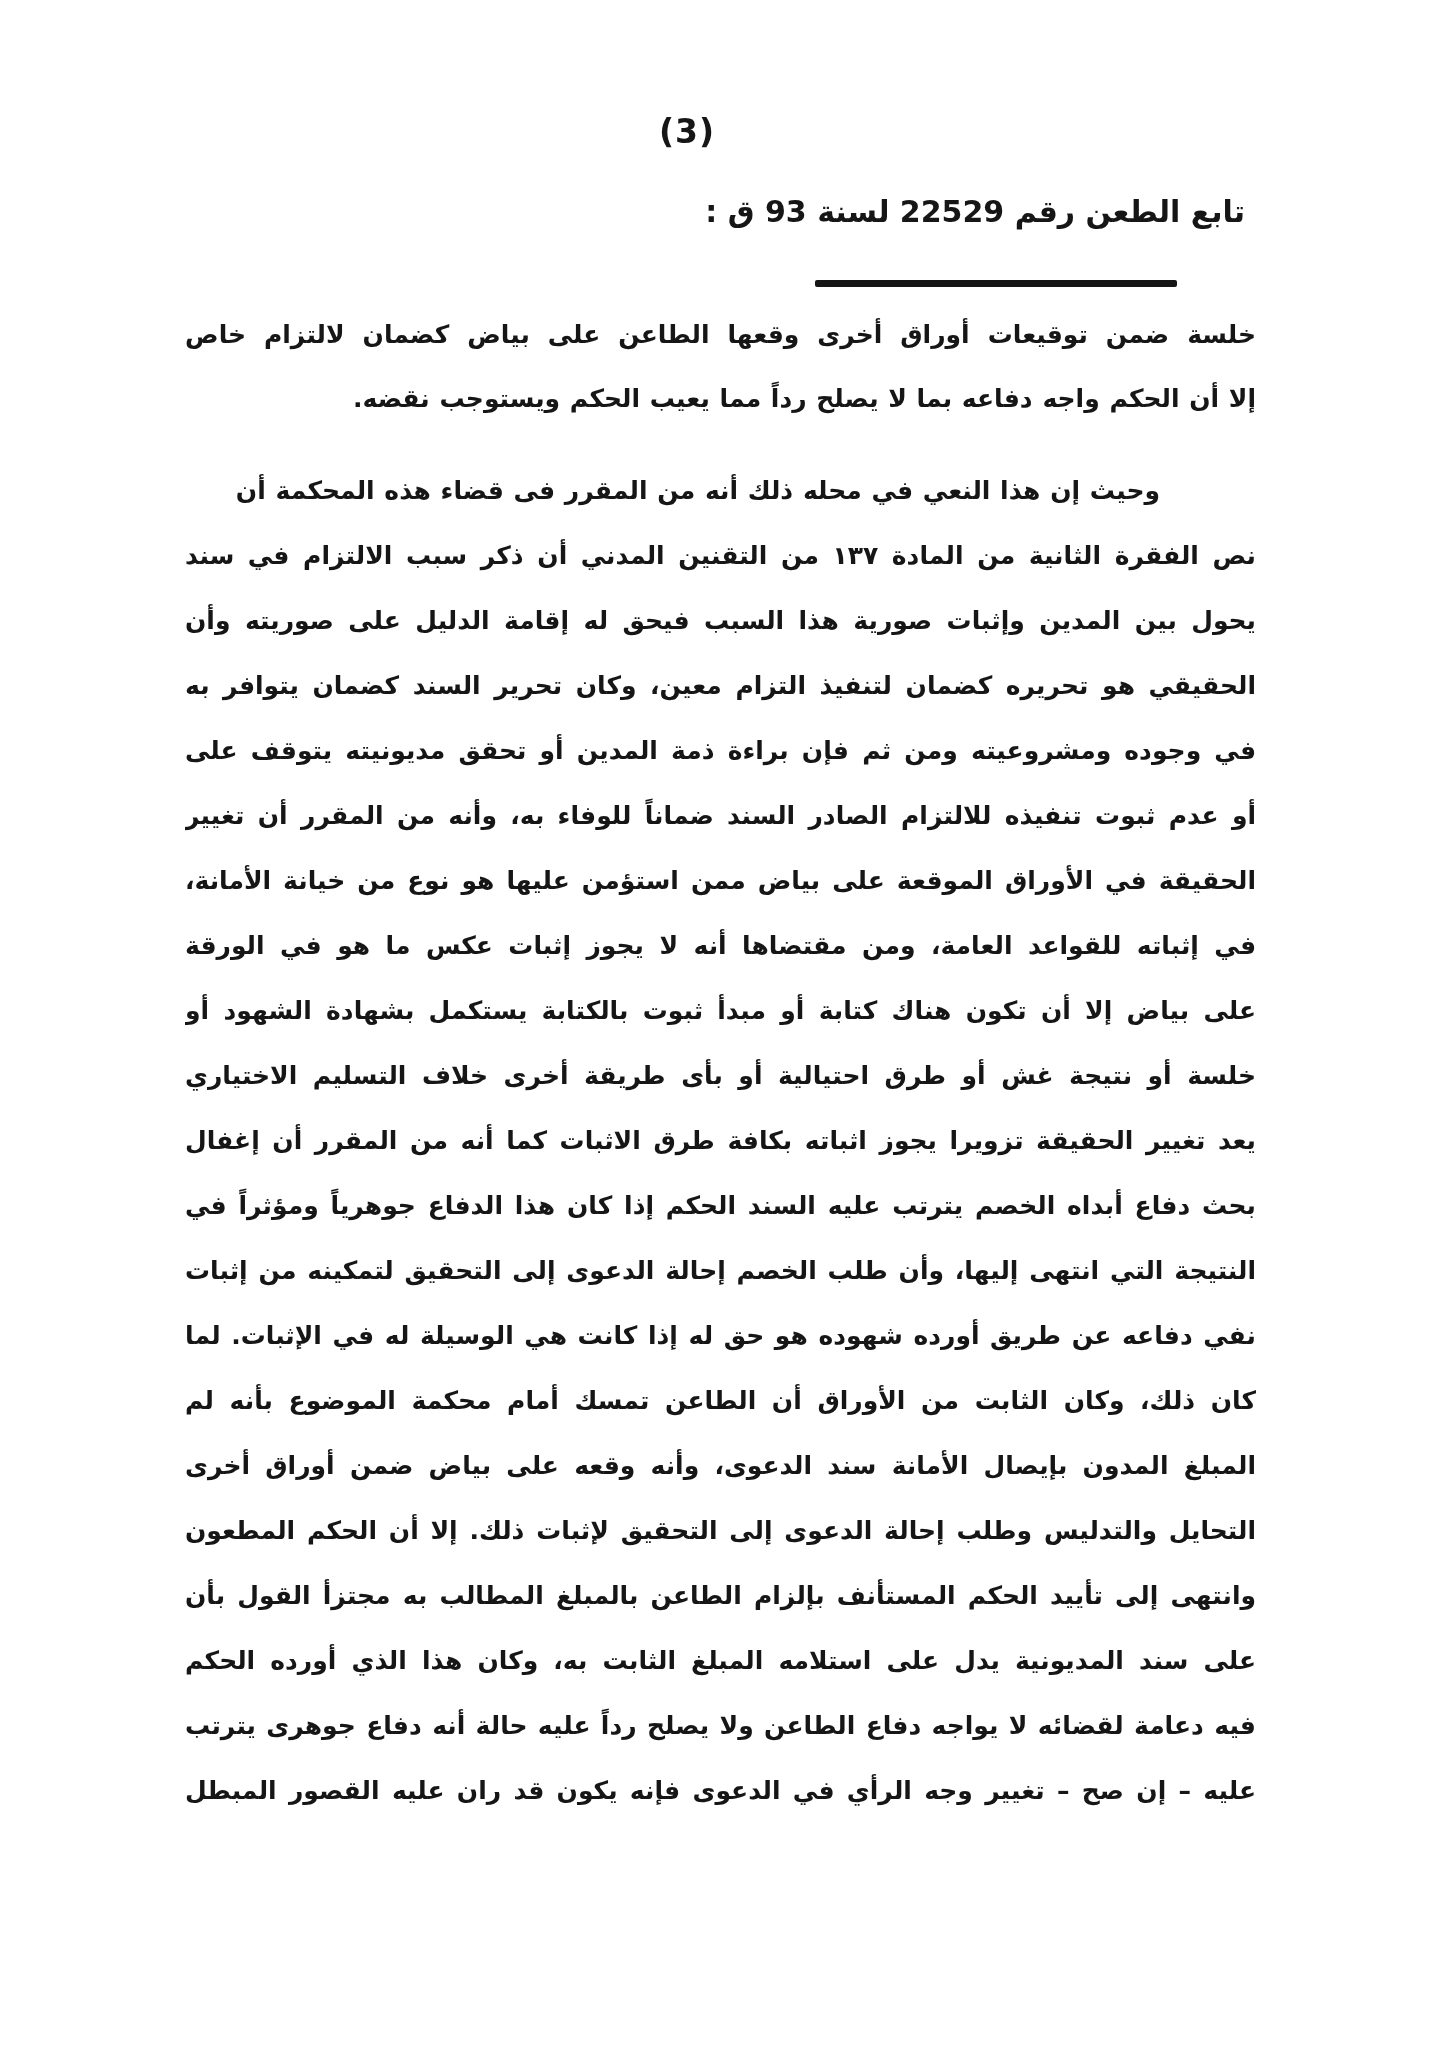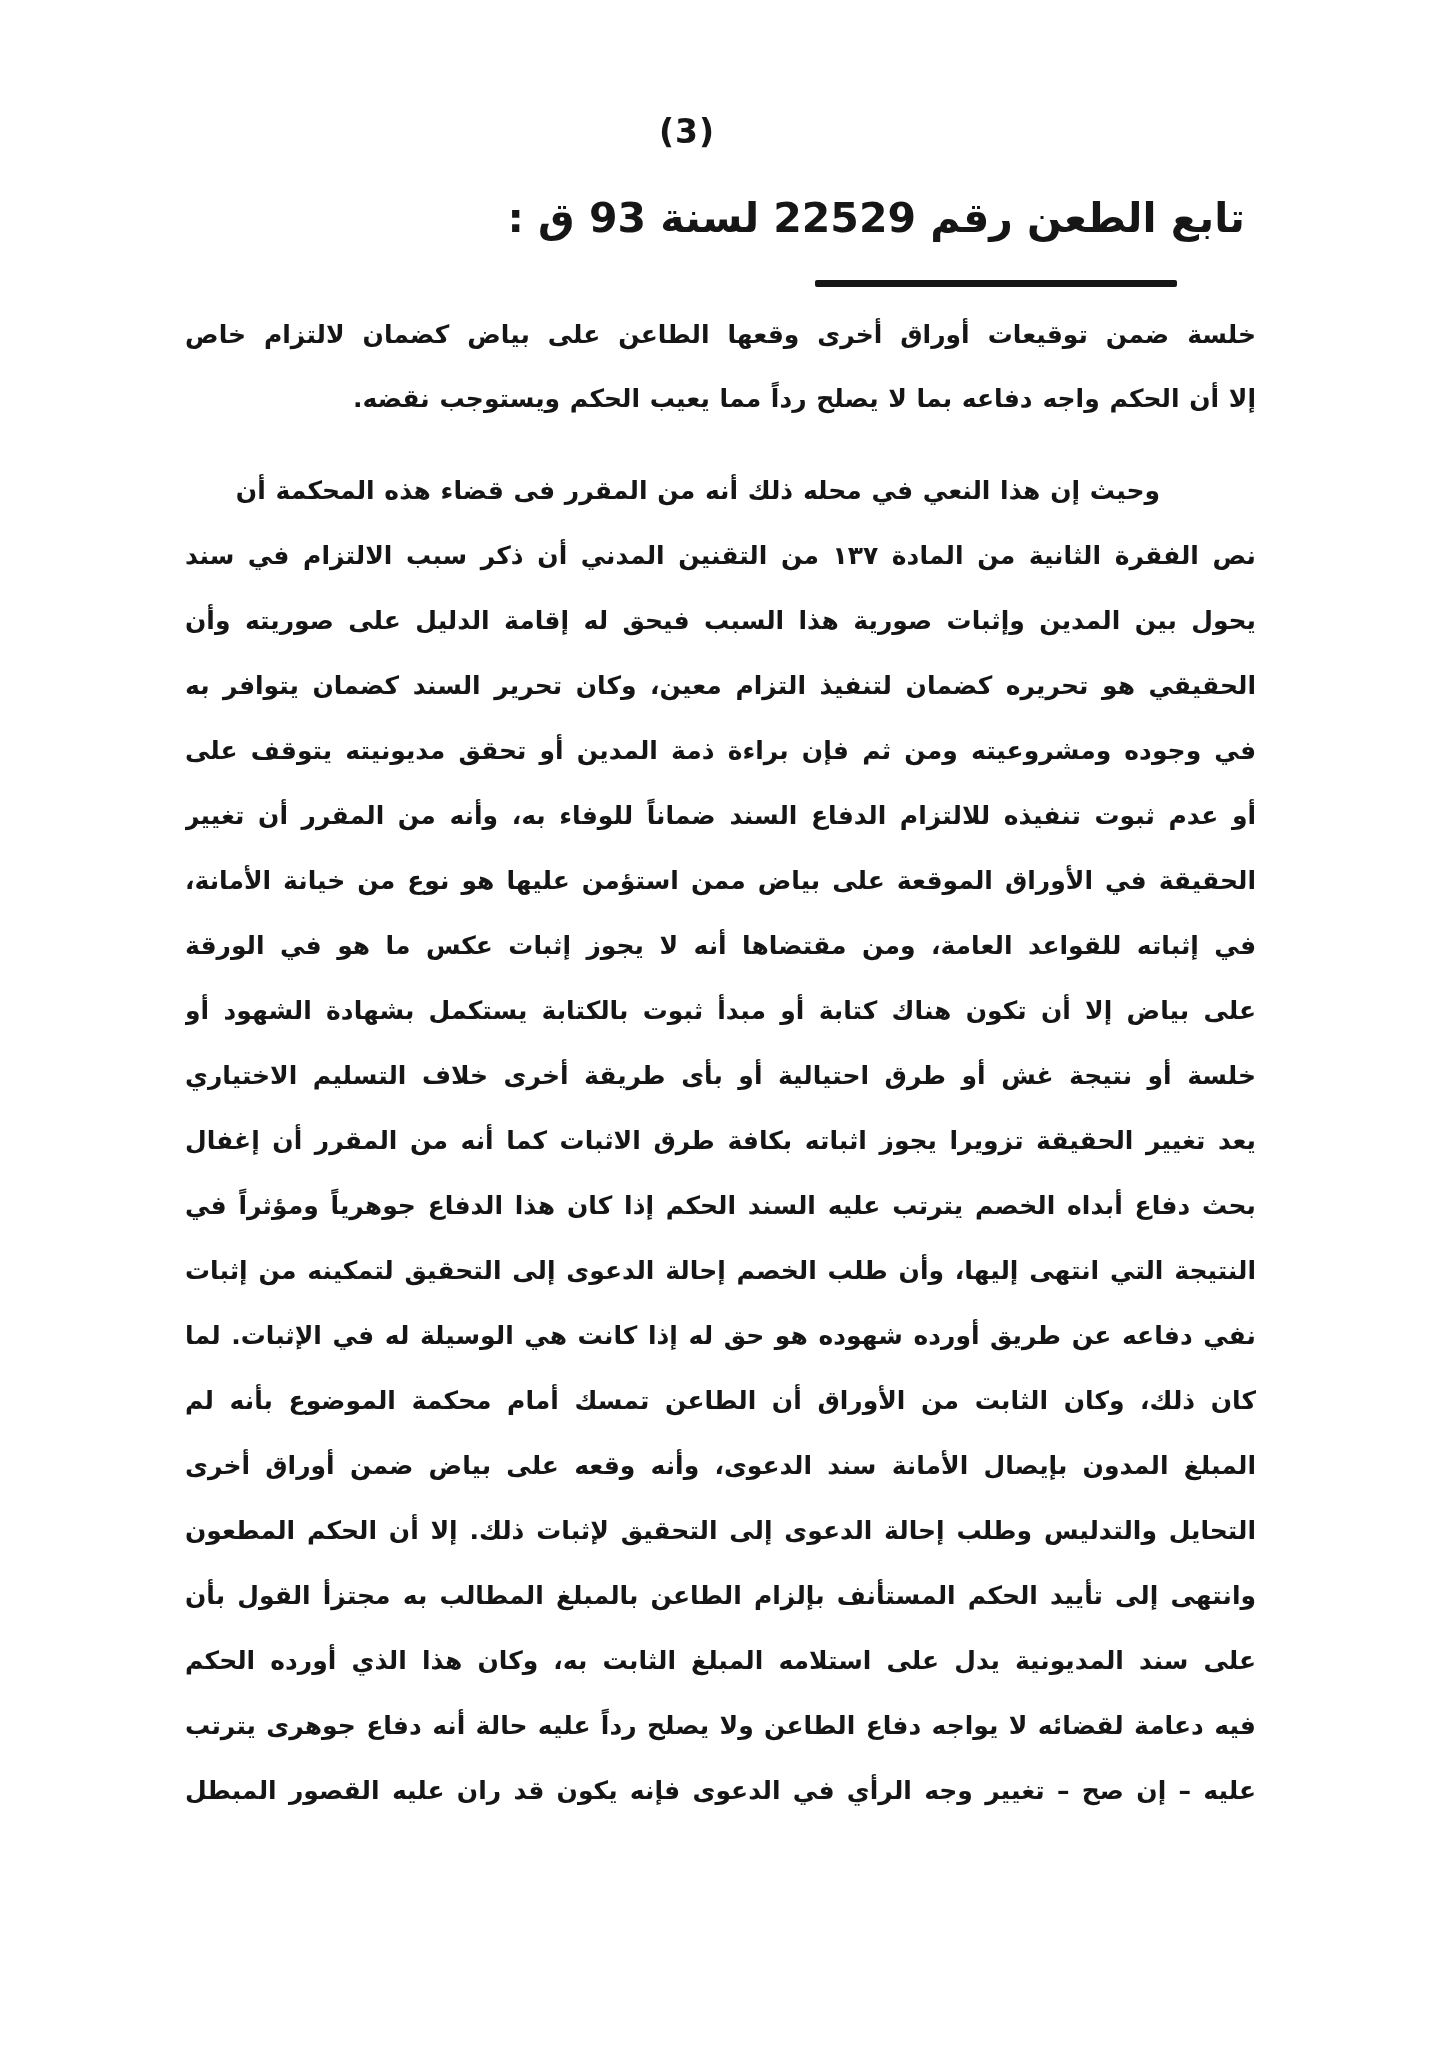--- a/index.html
+++ b/index.html
@@ -28,21 +28,21 @@
     font-weight: 700;
     letter-spacing: 1px;
   }
   .case-header {
     position: absolute;
     top: 194px;
     right: 189px;
     direction: rtl;
     unicode-bidi: plaintext;
     white-space: nowrap;
-    font-size: 41px;
+    font-size: 30px;
     font-weight: 700;
   }
   .header-rule {
     position: absolute;
     top: 280px;
     left: 815px;
     width: 362px;
     height: 7px;
     background: #161616;
     border-radius: 2px;
@@ -95,21 +95,21 @@
     <div class="line">خلسة ضمن توقيعات أوراق أخرى وقعها الطاعن على بياض كضمان لالتزام خاص بالمذكور ،</div>
     <div class="line para-end">إلا أن الحكم واجه دفاعه بما لا يصلح رداً مما يعيب الحكم ويستوجب نقضه.</div>
   </div>
 
   <div class="text-block main">
     <div class="line first-indent">وحيث إن هذا النعي في محله ذلك أنه من المقرر فى قضاء هذه المحكمة أن مؤدى</div>
     <div class="line">نص الفقرة الثانية من المادة ١٣٧ من التقنين المدني أن ذكر سبب الالتزام في سند الدين لا</div>
     <div class="line">يحول بين المدين وإثبات صورية هذا السبب فيحق له إقامة الدليل على صوريته وأن السبب</div>
     <div class="line">الحقيقي هو تحريره كضمان لتنفيذ التزام معين، وكان تحرير السند كضمان يتوافر به السبب</div>
     <div class="line">في وجوده ومشروعيته ومن ثم فإن براءة ذمة المدين أو تحقق مديونيته يتوقف على ثبوت</div>
-    <div class="line">أو عدم ثبوت تنفيذه للالتزام الدفاع السند ضماناً للوفاء به، وأنه من المقرر أن تغيير</div>
+    <div class="line">أو عدم ثبوت تنفيذه للالتزام الصادر السند ضماناً للوفاء به، وأنه من المقرر أن تغيير</div>
     <div class="line">الحقيقة في الأوراق الموقعة على بياض ممن استؤمن عليها هو نوع من خيانة الأمانة، يرجع</div>
     <div class="line">في إثباته للقواعد العامة، ومن مقتضاها أنه لا يجوز إثبات عكس ما هو في الورقة الموقعة</div>
     <div class="line">على بياض إلا أن تكون هناك كتابة أو مبدأ ثبوت بالكتابة يستكمل بشهادة الشهود أو القرائن</div>
     <div class="line">خلسة أو نتيجة غش أو طرق احتيالية أو بأى طريقة أخرى خلاف التسليم الاختياري فعندئذ</div>
     <div class="line">يعد تغيير الحقيقة تزويرا يجوز اثباته بكافة طرق الاثبات كما أنه من المقرر أن إغفال الحكم</div>
     <div class="line">بحث دفاع أبداه الخصم يترتب عليه السند الحكم إذا كان هذا الدفاع جوهرياً ومؤثراً في</div>
     <div class="line">النتيجة التي انتهى إليها، وأن طلب الخصم إحالة الدعوى إلى التحقيق لتمكينه من إثبات أو</div>
     <div class="line">نفي دفاعه عن طريق أورده شهوده هو حق له إذا كانت هي الوسيلة له في الإثبات. لما</div>
     <div class="line">كان ذلك، وكان الثابت من الأوراق أن الطاعن تمسك أمام محكمة الموضوع بأنه لم يتسلم</div>
     <div class="line">المبلغ المدون بإيصال الأمانة سند الدعوى، وأنه وقعه على بياض ضمن أوراق أخرى بطريق</div>

